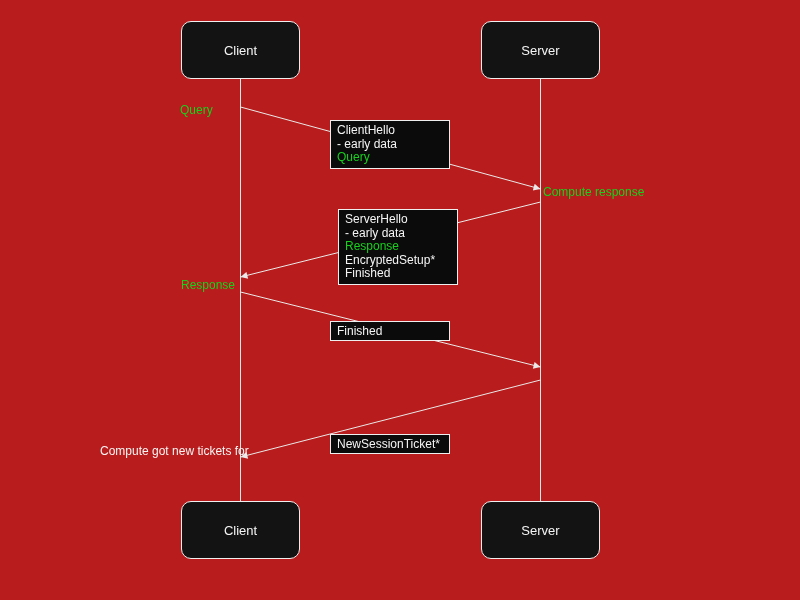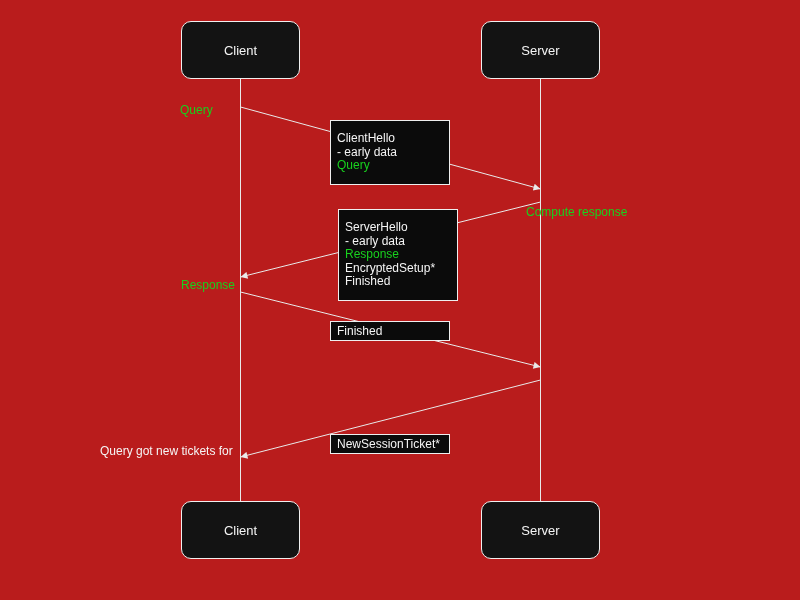--- a/index.html
+++ b/index.html
@@ -30,21 +30,21 @@
   }
   .msgbox {
     position: absolute;
     width: 120px;
     box-sizing: border-box;
     border: 1px solid #efefef;
     background: #0b0b0b;
     color: #f5f5f5;
     font-size: 12px;
     line-height: 13.5px;
-    padding: 11px 6px;
+    padding: 3px 6px;
   }
   .msgbox .row { display: block; white-space: nowrap; }
   .msgbox.single { padding: 2px 6px; line-height: 14px; }
   .green { color: #18d11e; }
   .float-label {
     position: absolute;
     font-size: 12px;
     line-height: 14px;
     white-space: nowrap;
   }
@@ -82,21 +82,21 @@
     <span>Server</span>
   </div>
   <div class="actor" style="left:181px; top:501px;">
     <span>Client</span>
   </div>
   <div class="actor" style="left:481px; top:501px;">
     <span>Server</span>
   </div>
 
   <div class="float-label green" style="left:180px; top:103px;">Query</div>
-  <div class="float-label green" style="left:526px; top:185px;margin-top:20px;">Compute response</div>
+  <div class="float-label green" style="left:543px; top:185px;">Compute response</div>
   <div class="float-label green" style="left:181px; top:278px;">Response</div>
 
   <div class="msgbox" style="left:330px; top:120px;">
     <span class="row">ClientHello</span>
     <span class="row">- early data</span>
     <span class="row green">Query</span>
   </div>
 
   <div class="msgbox" style="left:338px; top:209px;">
     <span class="row">ServerHello</span>
@@ -108,16 +108,16 @@
 
   <div class="msgbox single" style="left:330px; top:321px;">
     <span class="row">Finished</span>
   </div>
 
   <div class="msgbox single" style="left:330px; top:434px;">
     <span class="row">NewSessionTicket*</span>
   </div>
 
   <div class="note" style="left:100px; top:444px;">
-    <div>Query got new tickets for</div>
+    <div>Compute got new tickets for</div>
   </div>
 
 </div>
 
 </body></html>

